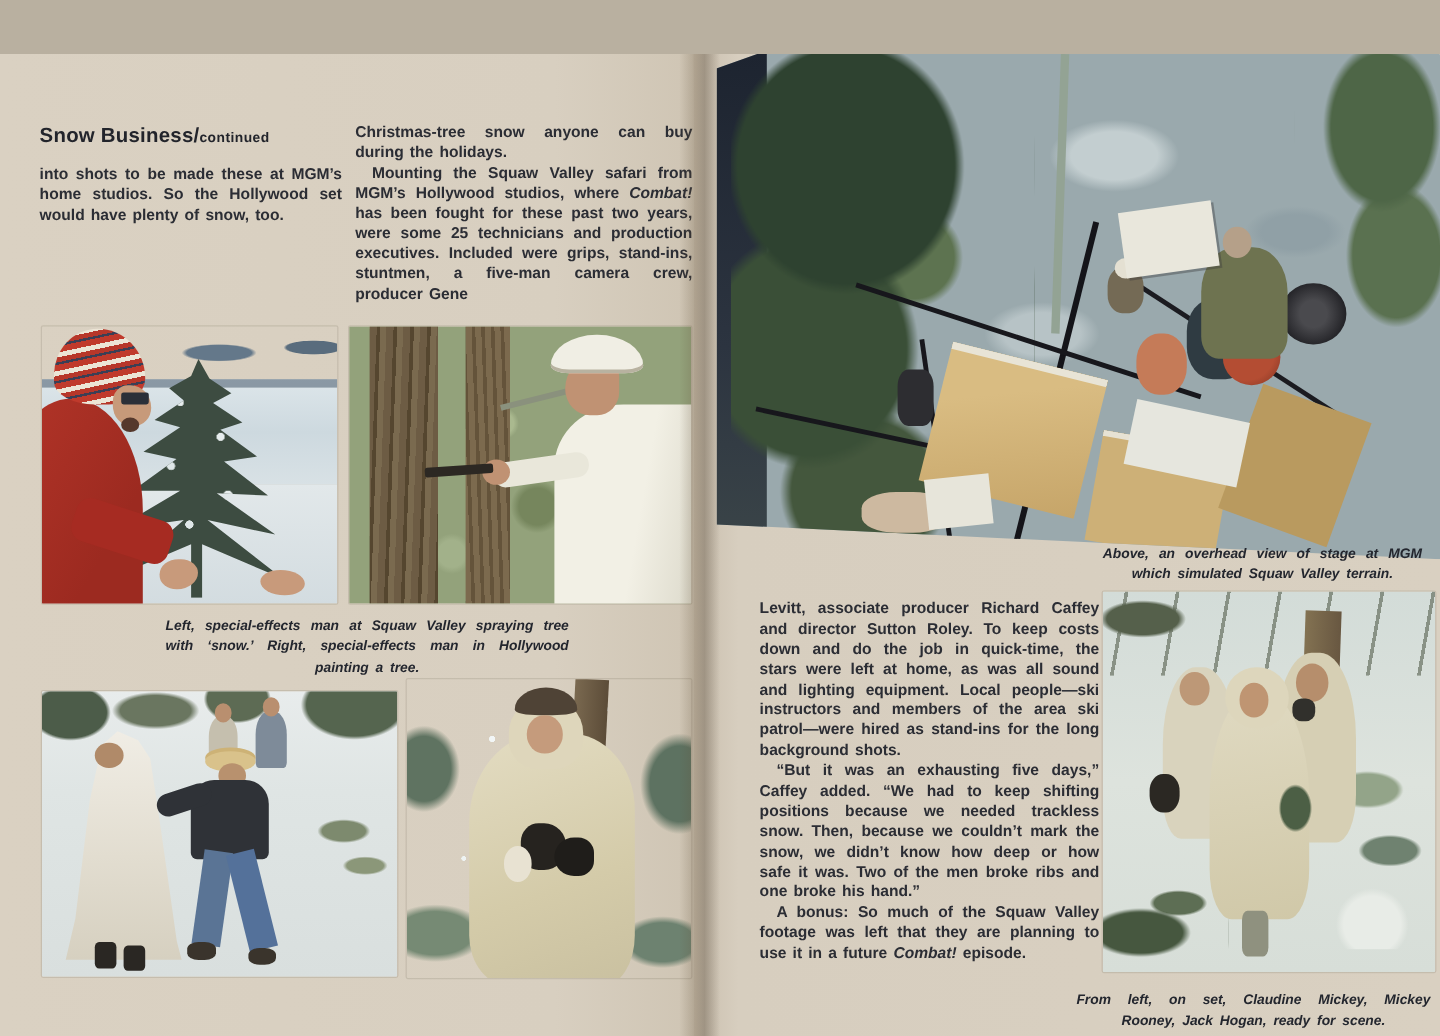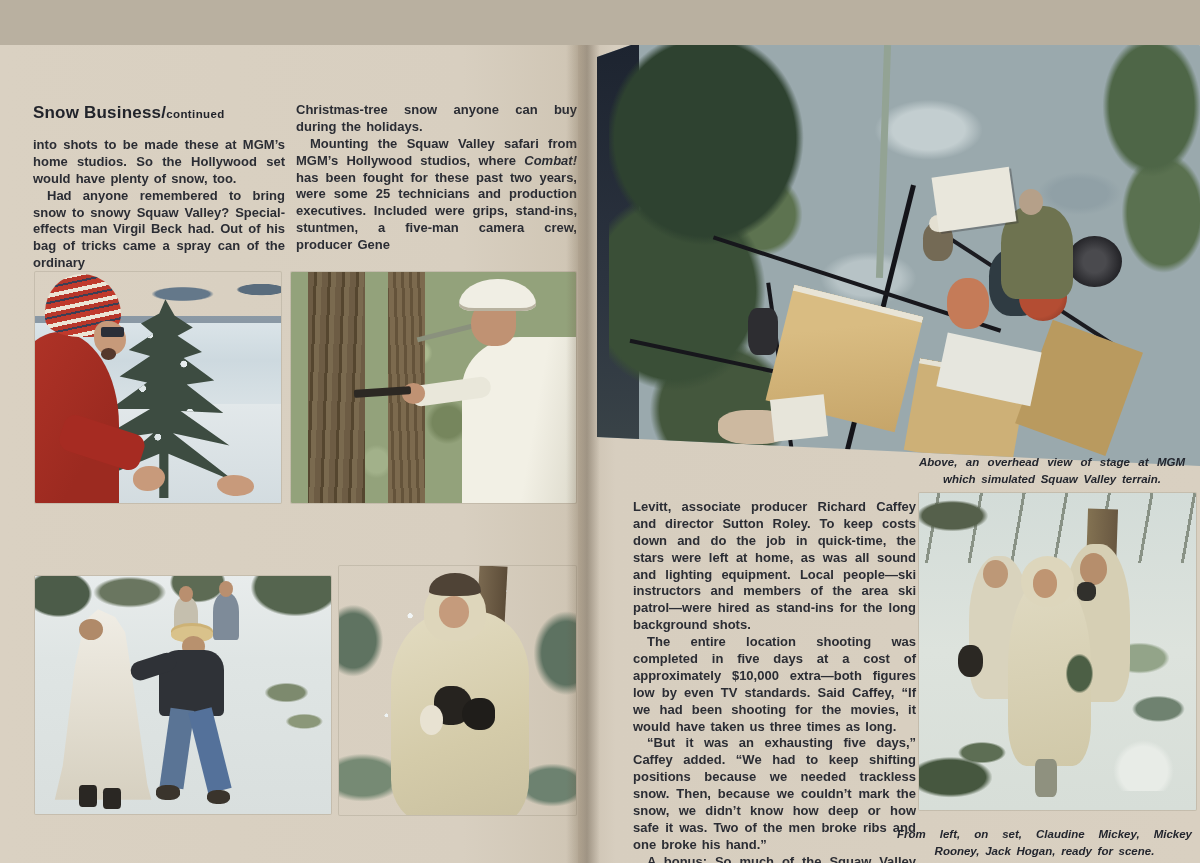--- a/index.html
+++ b/index.html
@@ -27,21 +27,20 @@
 <div class="scan">
 
   <div class="page pg-left">
 
     <div class="s head" style="left:33px;top:58px;">
       <span>Snow Business</span><span>/</span><span class="cont">continued</span>
     </div>
 
     <div class="s bodycol" style="left:33px;top:92px;width:252px;">
       <p>into shots to be made these at MGM’s home studios. So the Hollywood set would have plenty of snow, too.</p>
-      <p class="ind">Had anyone remembered to bring snow to snowy Squaw Valley? Special-effects man Virgil Beck had. Out of his bag of tricks came a spray can of the ordinary</p>
     </div>
 
     <div class="s bodycol" style="left:296px;top:57px;width:281px;">
       <p>Christmas-tree snow anyone can buy during the holidays.</p>
       <p class="ind">Mounting the Squaw Valley safari from MGM’s Hollywood studios, where <i>Combat!</i> has been fought for these past two years, were some 25 technicians and production executives. Included were grips, stand-ins, stuntmen, a five-man camera crew, producer Gene</p>
     </div>
 
     <div class="ph" style="left:35px;top:227px;width:246px;height:231px;">
       <div class="s" style="left:0;top:0;width:100%;height:19%;background:linear-gradient(180deg,#93a4b2 0%,#b9c7d1 45%,#dfe7ea 100%);background-image:radial-gradient(ellipse 40px 12px at 20% 35%,#5c6f80 45%,transparent 52%),radial-gradient(ellipse 60px 14px at 60% 50%,#64788a 45%,transparent 52%),radial-gradient(ellipse 50px 12px at 92% 40%,#596c7d 45%,transparent 50%);"></div>
       <div class="s" style="left:0;top:19%;width:100%;height:38%;background:linear-gradient(180deg,#dde6ea,#cdd9df 50%,#d8e1e5);"></div>
@@ -64,20 +63,21 @@
       <div class="s" style="left:34%;top:0;width:13%;height:100%;background:repeating-linear-gradient(88deg,#7c6a4e 0 5px,#64533a 5px 8px);"></div>
       <div class="s" style="left:44%;top:24%;width:30%;height:2%;background:#8a917d;transform:rotate(-14deg);"></div>
       <div class="s" style="left:60%;top:28%;width:45%;height:75%;background:linear-gradient(100deg,#f2f0e5 55%,#d8d5c6);border-radius:45% 10% 0 0/30% 10% 0 0;"></div>
       <div class="s" style="left:63%;top:11%;width:16%;height:21%;background:#c09273;border-radius:55% 35% 40% 45%;"></div>
       <div class="s" style="left:59%;top:3%;width:27%;height:14%;background:#f0eee4;border-radius:50% 50% 20% 20%/80% 80% 20% 20%;box-shadow:inset 0 -3px 0 #b8b2a0;"></div>
       <div class="s" style="left:42%;top:47%;width:28%;height:9%;background:#e9e7da;border-radius:10px;transform:rotate(-8deg);"></div>
       <div class="s" style="left:39%;top:48%;width:8%;height:9%;background:#c09273;border-radius:50%;"></div>
       <div class="s" style="left:22%;top:50%;width:20%;height:3.5%;background:#2c2823;border-radius:2px;transform:rotate(-4deg);"></div>
     </div>
 
+    <div class="s cap" style="left:138px;top:469px;width:336px;">Left, special-effects man at Squaw Valley spraying tree with ‘snow.’ Right, special-effects man in Hollywood painting a tree.</div>
 
     <div class="ph" style="left:35px;top:531px;width:296px;height:238px;">
       <div class="s" style="left:0;top:0;width:100%;height:100%;background:linear-gradient(180deg,#e8ecec 0%,#dfe5e4 35%,#d9dfde 100%);"></div>
       <div class="s" style="left:0;top:0;width:100%;height:34%;background-image:radial-gradient(ellipse 60px 42px at 8% 22%,#4c5c49 50%,transparent 56%),radial-gradient(ellipse 80px 52px at 88% 14%,#55654f 50%,transparent 56%),radial-gradient(ellipse 50px 36px at 55% 8%,#5d6b54 50%,transparent 56%),radial-gradient(ellipse 70px 30px at 32% 20%,#6a7660 42%,transparent 52%);"></div>
       <div class="s" style="left:47%;top:9%;width:8%;height:18%;background:#c5bfae;border-radius:40% 40% 10% 10%;"></div>
       <div class="s" style="left:48.5%;top:4%;width:5%;height:7%;background:#b98f6f;border-radius:50%;"></div>
       <div class="s" style="left:60%;top:7%;width:9%;height:20%;background:#7e8b99;border-radius:40% 40% 10% 10%;"></div>
       <div class="s" style="left:62%;top:2%;width:5%;height:7%;background:#b98f6f;border-radius:50%;"></div>
       <div class="s" style="left:6%;top:14%;width:34%;height:80%;background:linear-gradient(180deg,#f0ede5,#e2ddd0 55%,#d6d0c0);clip-path:polygon(45% 0,62% 4%,72% 12%,80% 40%,94% 92%,98% 100%,2% 100%,10% 82%,22% 30%,32% 6%);"></div>
       <div class="s" style="left:15%;top:18%;width:8%;height:9%;background:#b08a69;border-radius:50%;"></div>
@@ -138,21 +138,20 @@
       <div class="s" style="left:72%;top:68%;width:16%;height:26%;background:#b99a5f;transform:rotate(20deg);"></div>
       <div class="s" style="left:57%;top:70%;width:16%;height:13%;background:#e6e6de;transform:rotate(12deg);"></div>
       <div class="s" style="left:20%;top:86%;width:12%;height:8%;background:#cdb9a0;border-radius:40%;"></div>
       <div class="s" style="left:29%;top:83%;width:9%;height:10%;background:#e7e5da;transform:rotate(-6deg);"></div>
     </div>
 
     <div class="s cap" style="left:341px;top:409px;width:266px;">Above, an overhead view of stage at MGM which simulated Squaw Valley terrain.</div>
 
     <div class="s bodycol" style="left:55px;top:454px;width:283px;">
       <p>Levitt, associate producer Richard Caffey and director Sutton Roley. To keep costs down and do the job in quick-time, the stars were left at home, as was all sound and lighting equipment. Local people—ski instructors and members of the area ski patrol—were hired as stand-ins for the long background shots.</p>
-      <p class="ind">The entire location shooting was completed in five days at a cost of approximately $10,000 extra—both figures low by even TV standards. Said Caffey, “If we had been shooting for the movies, it would have taken us three times as long.</p>
       <p class="ind">“But it was an exhausting five days,” Caffey added. “We had to keep shifting positions because we needed trackless snow. Then, because we couldn’t mark the snow, we didn’t know how deep or how safe it was. Two of the men broke ribs and one broke his hand.”</p>
       <p class="ind">A bonus: So much of the Squaw Valley footage was left that they are planning to use it in a future <i>Combat!</i> episode.</p>
     </div>
 
     <div class="ph" style="left:341px;top:448px;width:277px;height:317px;">
       <div class="s" style="left:0;top:0;width:100%;height:100%;background:linear-gradient(180deg,#d3dcd8,#dde3dd 50%,#d7ded8);"></div>
       <div class="s" style="left:0;top:0;width:100%;height:22%;background:repeating-linear-gradient(100deg,transparent 0 18px,rgba(60,70,50,.5) 18px 21px,transparent 21px 42px);"></div>
       <div class="s" style="left:0;top:0;width:40%;height:18%;background-image:radial-gradient(ellipse 60px 26px at 30% 40%,#55604b 50%,transparent 60%);"></div>
       <div class="s" style="left:60%;top:5%;width:11%;height:55%;background:linear-gradient(90deg,#837252,#685741);transform:rotate(2deg);"></div>
       <div class="s" style="left:66%;top:40%;width:34%;height:40%;background-image:radial-gradient(ellipse 50px 26px at 40% 30%,#93a489 50%,transparent 60%),radial-gradient(ellipse 44px 22px at 60% 70%,#6f8270 50%,transparent 60%);"></div>

